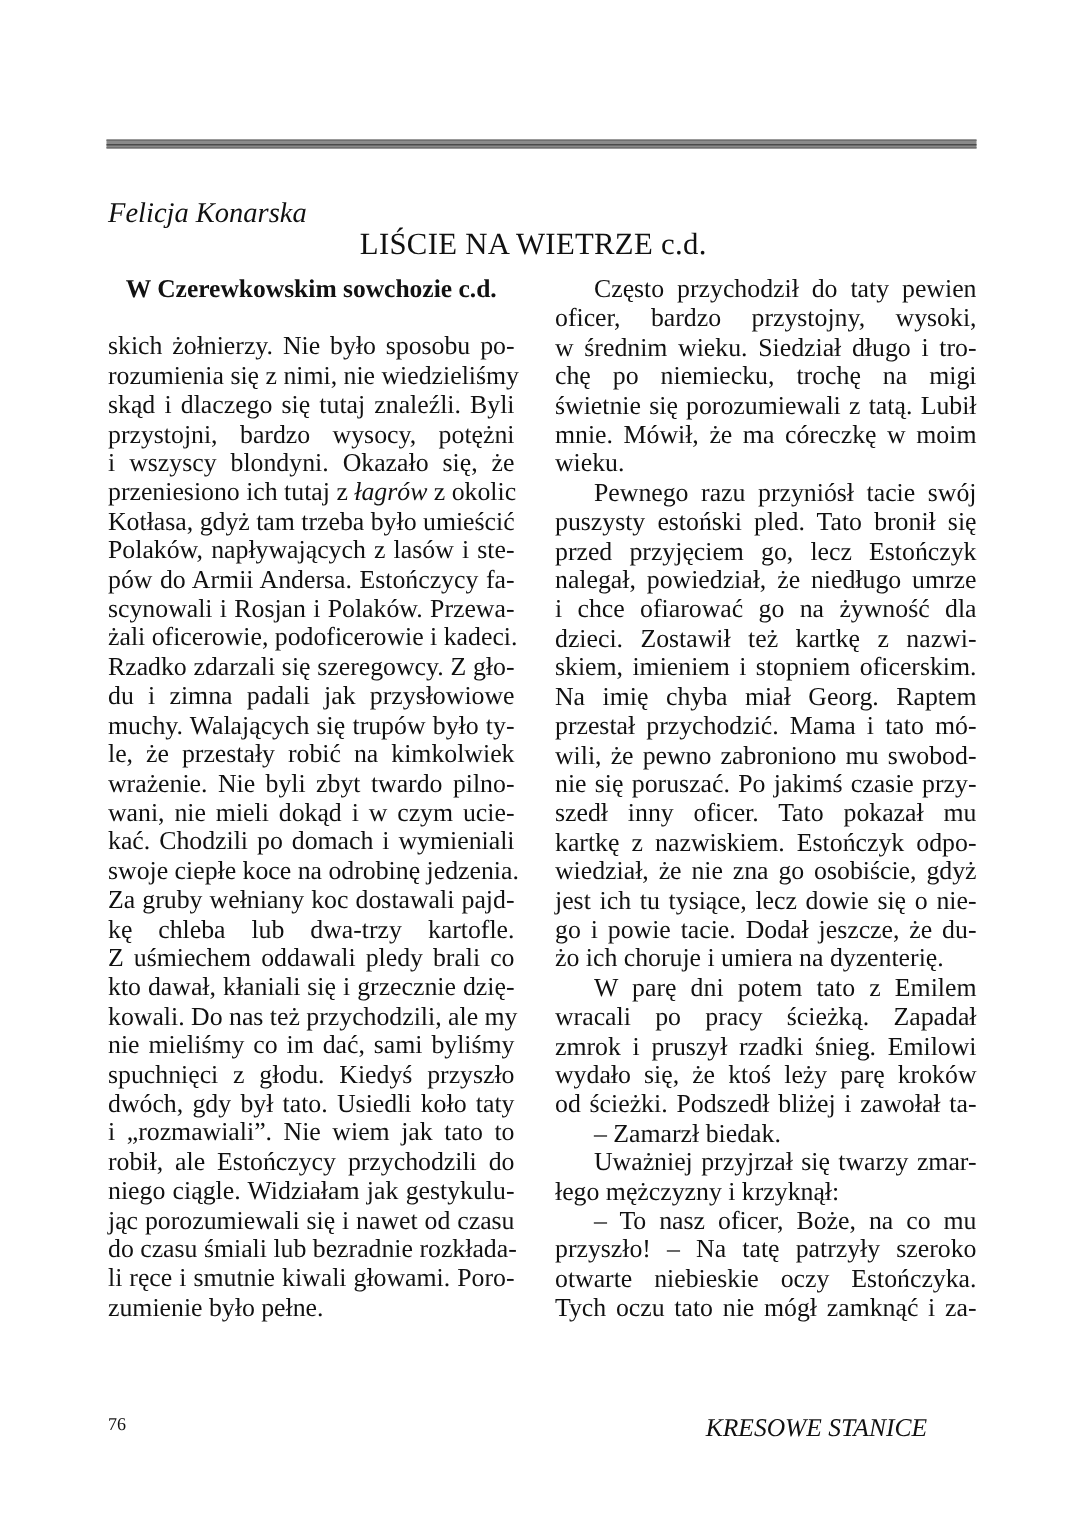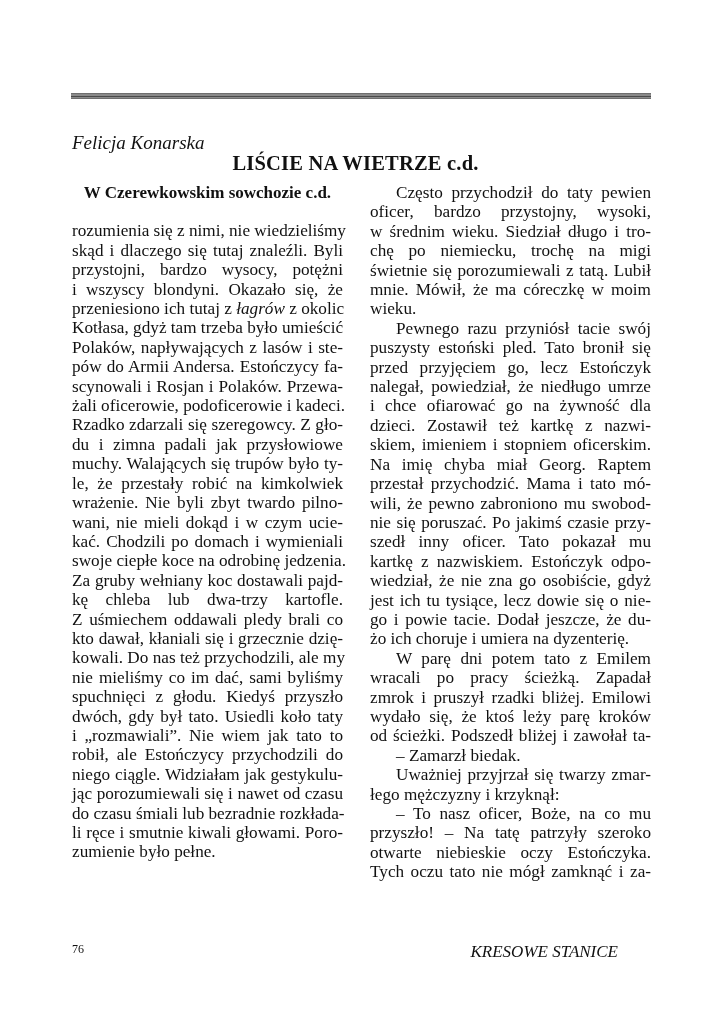--- a/index.html
+++ b/index.html
@@ -3,40 +3,41 @@
 <meta charset="utf-8">
 <style>
   html, body { margin: 0; padding: 0; background: #ffffff; }
   body { width: 723px; height: 1024px; position: relative; overflow: hidden;
          font-family: "Liberation Serif", "DejaVu Serif", serif; color: #111; }
   .rule { position: absolute; left: 71px; top: 93px; width: 580px; height: 6px;
           background: #8a8a8a; border-top: 1px solid #6f6f6f; border-bottom: 1px solid #6f6f6f; box-sizing: border-box; }
   .rule::after { content: ""; position: absolute; left: 0; right: 0; top: 2px; height: 1px; background: #4a4a4a; }
   .author { position: absolute; left: 72px; top: 132px; font-size: 19px; font-style: italic; }
   .title { position: absolute; left: 0; width: 711px; top: 152px; text-align: center;
-           font-size: 20.5px; font-weight: bold; letter-spacing: 0.2px; }
+           font-size: 20.5px; font-weight: normal; letter-spacing: 0.2px; }
   .col { position: absolute; top: 183px; font-size: 17.2px; line-height: 19.4px; text-align: justify; }
   .col.left { left: 72px; width: 271px; }
   .col.right { left: 370px; width: 281px; }
   .subhead { font-weight: bold; text-align: center; font-size: 17px; margin-bottom: 19px; }
   .col .line { display: block; text-align: justify; text-align-last: justify; white-space: nowrap; }
   .col .line.last { text-align-last: left; }
   .footer-page { position: absolute; left: 72px; top: 942px; font-size: 12px; }
   .footer-journal { position: absolute; right: 105px; top: 942px; font-size: 17px; font-style: italic; }
 </style>
 </head>
 <body>
 
 <div class="rule"></div>
 <div class="author">Felicja Konarska</div>
 <div class="title">LIŚCIE NA WIETRZE c.d.</div>
 
 <div class="col left">
   <div class="subhead">W Czerewkowskim sowchozie c.d.</div>
   <div id="left-lines">
+      <span class="line">skich żołnierzy. Nie było sposobu po-</span>
       <span class="line">rozumienia się z nimi, nie wiedzieliśmy</span>
       <span class="line">skąd i dlaczego się tutaj znaleźli. Byli</span>
       <span class="line">przystojni, bardzo wysocy, potężni</span>
       <span class="line">i wszyscy blondyni. Okazało się, że</span>
       <span class="line">przeniesiono ich tutaj z <em>łagrów</em> z okolic</span>
       <span class="line">Kotłasa, gdyż tam trzeba było umieścić</span>
       <span class="line">Polaków, napływających z lasów i ste-</span>
       <span class="line">pów do Armii Andersa. Estończycy fa-</span>
       <span class="line">scynowali i Rosjan i Polaków. Przewa-</span>
       <span class="line">żali oficerowie, podoficerowie i kadeci.</span>
@@ -87,21 +88,21 @@
       <span class="line">wili, że pewno zabroniono mu swobod-</span>
       <span class="line">nie się poruszać. Po jakimś czasie przy-</span>
       <span class="line">szedł inny oficer. Tato pokazał mu</span>
       <span class="line">kartkę z nazwiskiem. Estończyk odpo-</span>
       <span class="line">wiedział, że nie zna go osobiście, gdyż</span>
       <span class="line">jest ich tu tysiące, lecz dowie się o nie-</span>
       <span class="line">go i powie tacie. Dodał jeszcze, że du-</span>
       <span class="line last">żo ich choruje i umiera na dyzenterię.</span>
       <span class="line" style="padding-left: 26px;">W parę dni potem tato z Emilem</span>
       <span class="line">wracali po pracy ścieżką. Zapadał</span>
-      <span class="line">zmrok i pruszył rzadki bliżej. Emilowi</span>
+      <span class="line">zmrok i pruszył rzadki śnieg. Emilowi</span>
       <span class="line">wydało się, że ktoś leży parę kroków</span>
       <span class="line">od ścieżki. Podszedł bliżej i zawołał ta-</span>
       <span class="line last" style="padding-left: 26px;">– Zamarzł biedak.</span>
       <span class="line" style="padding-left: 26px;">Uważniej przyjrzał się twarzy zmar-</span>
       <span class="line last">łego mężczyzny i krzyknął:</span>
       <span class="line" style="padding-left: 26px;">– To nasz oficer, Boże, na co mu</span>
       <span class="line">przyszło! – Na tatę patrzyły szeroko</span>
       <span class="line">otwarte niebieskie oczy Estończyka.</span>
       <span class="line">Tych oczu tato nie mógł zamknąć i za-</span>
     </div>

